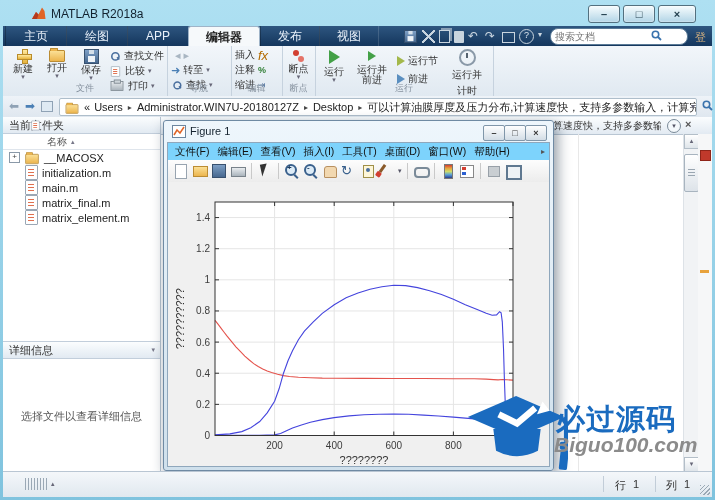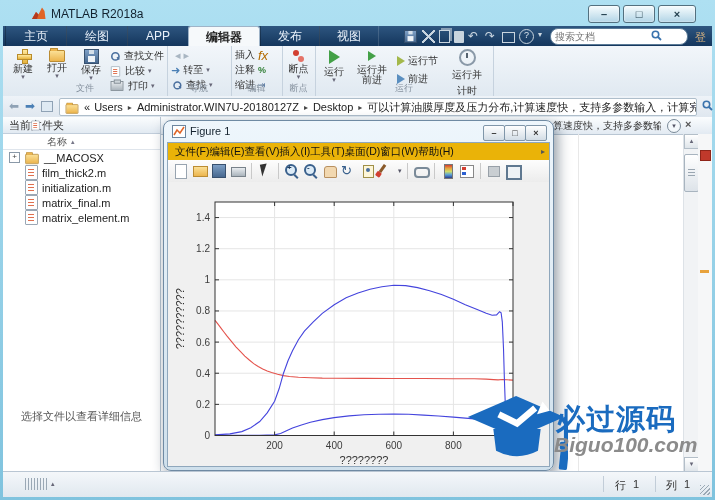--- a/index.html
+++ b/index.html
@@ -86,29 +86,29 @@
   #edscroll{position:absolute;right:14px;top:17px;bottom:0;width:14px;background:#f1f3f5;border-left:1px solid #dde2e7;}
   .sarrow{position:absolute;left:0;width:13px;height:13px;background:linear-gradient(#fff,#dfe5ea);border:1px solid #b3bec8;
     font-size:7px;color:#667;text-align:center;line-height:12px;}
   #edthumb{position:absolute;left:0;top:20px;width:13px;height:36px;background:linear-gradient(#fff,#dde3e9);border:1px solid #a8b4bf;border-radius:2px;}
   #edthumb:after{content:"";position:absolute;left:3px;top:14px;width:7px;height:7px;
     background:repeating-linear-gradient(#9aa6b1 0 1px,transparent 1px 3px);}
   #msgstrip{position:absolute;right:0;top:17px;bottom:0;width:14px;background:#f6f7f8;}
   #msgsquare{position:absolute;left:2px;top:16px;width:9px;height:9px;background:#c0392b;border:1px solid #8e2418;}
   #msgtick{position:absolute;left:2px;top:136px;width:9px;height:3px;background:#e8a23c;}
   
-  #figwin{position:absolute;left:163px;top:120px;width:389px;height:349px;border:1px solid #6f8aa3;border-radius:8px;
+  #figwin{position:absolute;left:163px;top:120px;width:389px;height:349px;border:1px solid #6f8aa3;border-radius:3px;
     background:linear-gradient(#eef6fc,#cfe0ec);box-shadow:3px 5px 14px rgba(25,45,65,.5);}
   #figtitle-text{position:absolute;left:26px;top:4px;font-size:11px;color:#15232f;}
   .fwbtn{position:absolute;top:4px;width:20px;height:14px;border:1px solid #8096a9;border-radius:2px;
     background:linear-gradient(#fefefe,#d3dde6);}
   .fwbtn .g{position:absolute;left:50%;top:50%;transform:translate(-50%,-50%);font-size:9px;line-height:9px;color:#333;font-weight:bold;}
   #figclient{position:absolute;left:3px;right:3px;top:21px;bottom:3px;background:#f0f0f0;border:1px solid #8fa7bc;}
-  #figmenu{position:absolute;left:0;right:0;top:0;height:17px;background:#eab308;border-bottom:1px solid #e2e2e2;
-    display:flex;align-items:center;padding-left:7px;font-size:10.5px;color:#111;}
+  #figmenu{position:absolute;left:0;right:0;top:0;height:17px;background:#7dd3fc;border-bottom:1px solid #e2e2e2;
+    display:flex;align-items:center;gap:8px;padding-left:7px;font-size:10.5px;color:#111;}
   #figmenu-pin{margin-left:auto;margin-right:4px;font-size:8px;color:#555;}
   #figtools{position:absolute;left:0;right:0;top:17px;height:22px;background:linear-gradient(#fdfdfd,#ececec);
     border-bottom:1px solid #d5d5d5;display:flex;align-items:center;gap:3px;padding-left:5px;}
   .tsep{width:1px;height:16px;background:#c9c9c9;margin:0 2px;}
   .fico{width:16px;height:16px;position:relative;display:inline-block;}
   .f-page{position:absolute;left:2px;top:1px;width:10px;height:13px;background:#fff;border:1px solid #98a4b0;}
   .f-open{position:absolute;left:1px;top:3px;width:13px;height:9px;background:linear-gradient(#fbe096,#ecb54e);border:1px solid #bb8c33;}
   .f-save{position:absolute;left:1px;top:1px;width:12px;height:12px;background:linear-gradient(#7ea0c6,#47688f);border:1px solid #38516f;}
   .f-print{position:absolute;left:1px;top:4px;width:13px;height:8px;background:linear-gradient(#e8ecef,#aab4bc);border:1px solid #78828a;}
   .f-pointer{position:absolute;left:4px;top:1px;width:0;height:0;border-top:12px solid #333;border-right:7px solid transparent;transform:rotate(-12deg);}
@@ -326,33 +326,37 @@
       <span style="margin-left:16px">名称</span>
       <span style="font-size:7px;color:#778">▴</span>
     </div>
     <div class="filerow folder">
       <span class="expander">+</span>
       <span class="ic-folder" style="transform:scale(.85);flex:none"></span>
       <span>__MACOSX</span>
     </div>
     <div class="filerow">
       <span class="ic-page mfile"></span>
-      <span>film_thick2.m</span>
+      <span>initialization.m</span>
     </div>
     <div class="filerow">
       <span class="ic-page mfile"></span>
-      <span>initialization.m</span>
+      <span>main.m</span>
     </div>
     <div class="filerow">
       <span class="ic-page mfile"></span>
       <span>matrix_final.m</span>
     </div>
     <div class="filerow">
       <span class="ic-page mfile"></span>
       <span>matrix_element.m</span>
+    </div>
+    <div class="panelhdr" style="position:absolute;left:0;right:0;top:224px;border-top:1px solid #c2cedb">
+      <span>详细信息</span>
+      <span style="position:absolute;right:5px;top:0;font-size:7px;color:#778">▾</span>
     </div>
     <div id="details-empty">选择文件以查看详细信息</div>
   </div>
 
   <div id="editor">
     <div id="edtabbar">
       <span id="edtab-title">算速度快，支持多参数输入，计...</span>
       <span id="edtab-menu">▾</span>
       <span id="edtab-close">×</span>
     </div>

